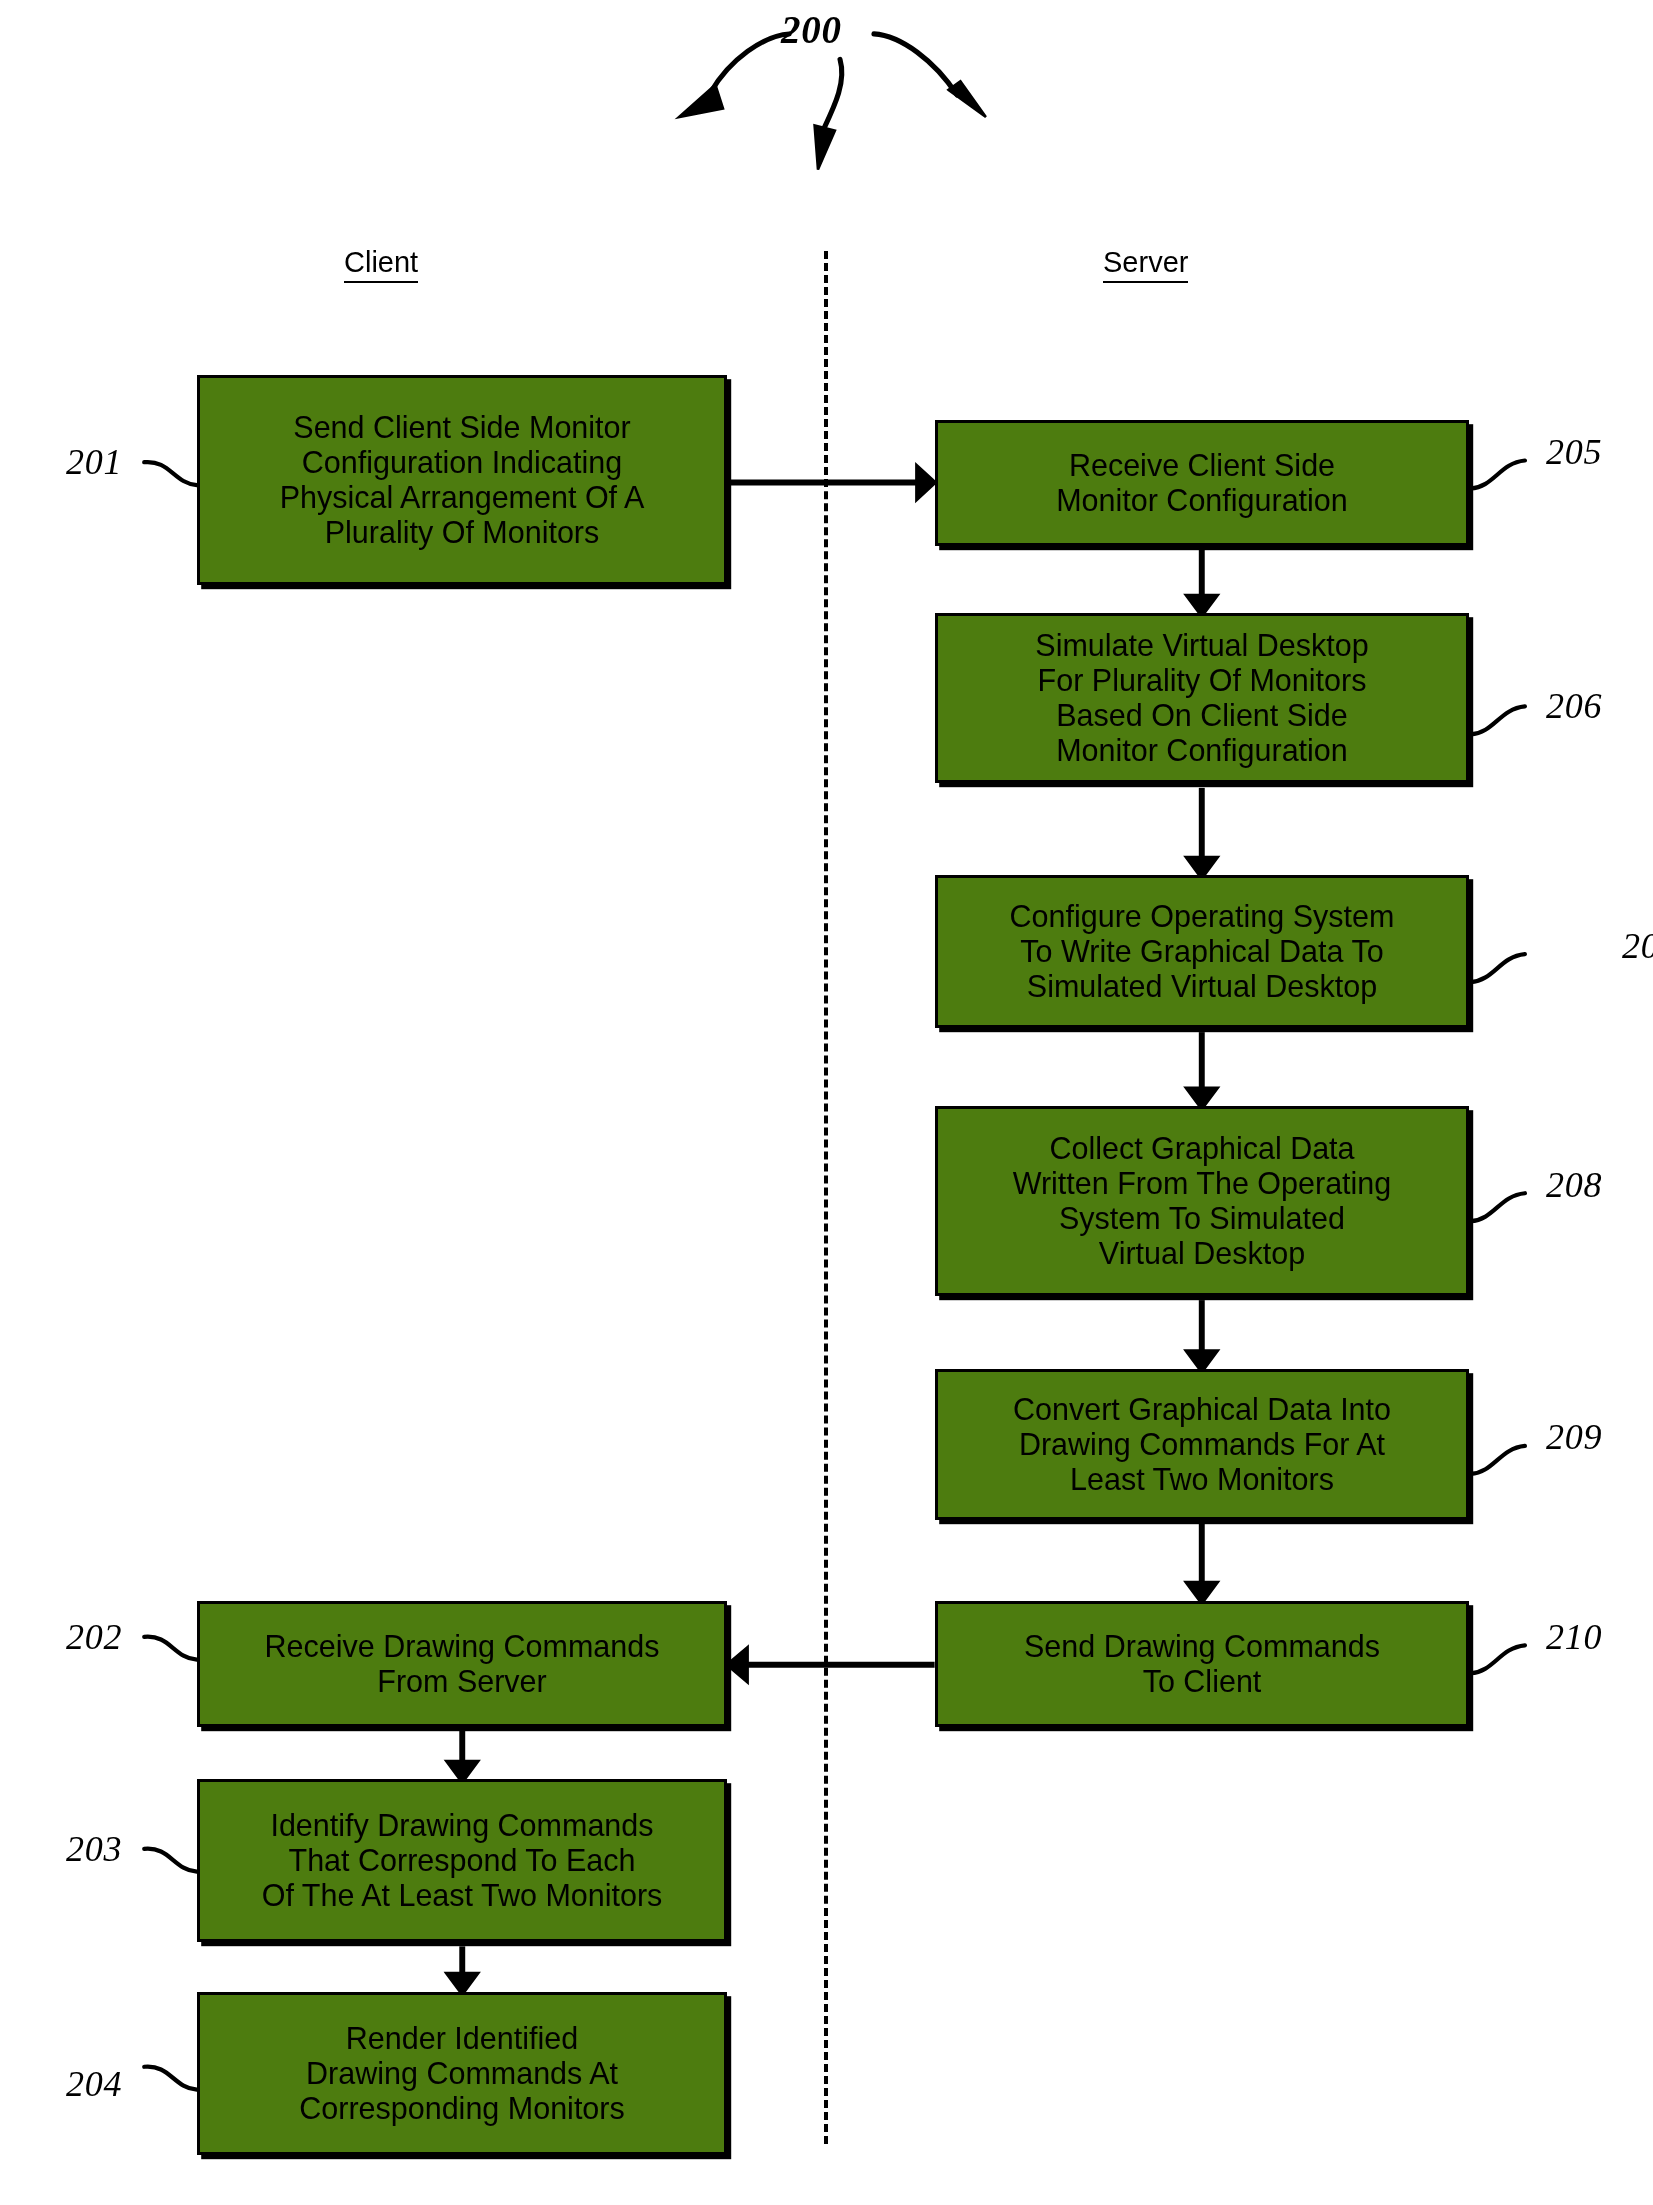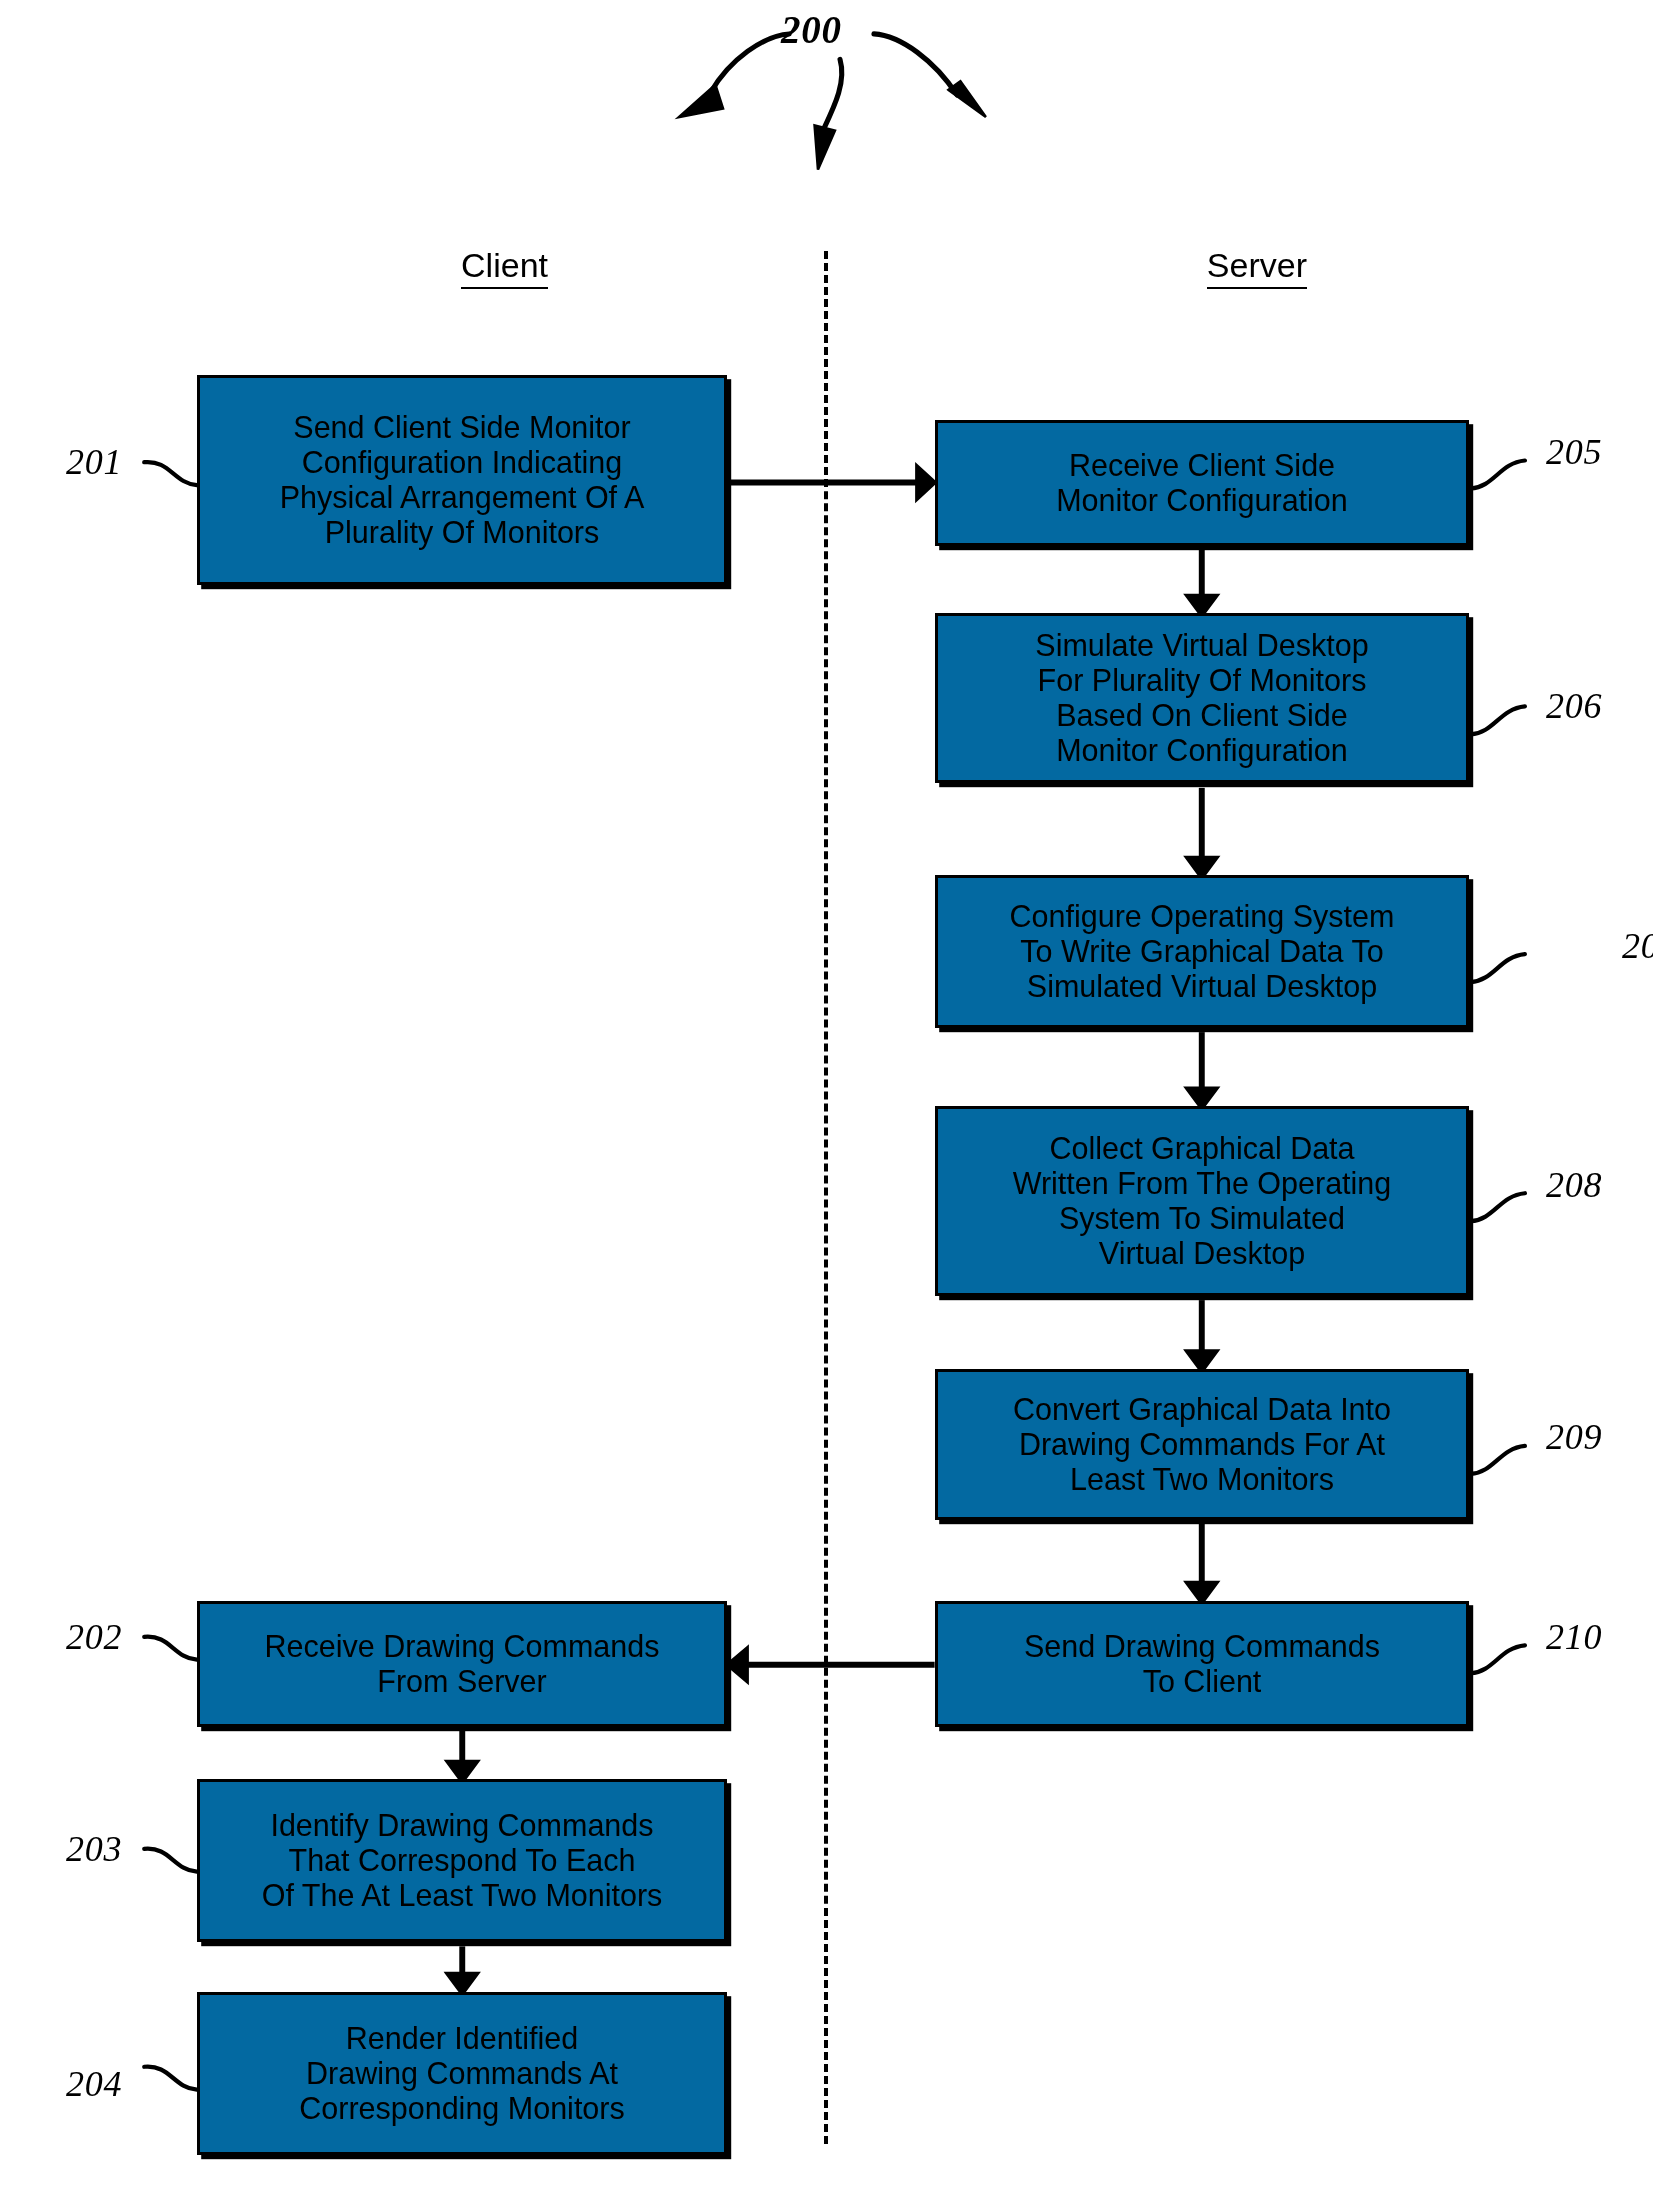--- a/index.html
+++ b/index.html
@@ -33,23 +33,23 @@
     font-family: "Liberation Serif", serif;
     font-style: italic;
     font-weight: bold;
     font-size: 39px;
     letter-spacing: 0.8px;
     line-height: 1;
   }
   
   .col-header {
     position: absolute;
-    font-size: 34px;
+    font-size: 29px;
     font-weight: normal;
-    text-align: right;
+    text-align: left;
     white-space: nowrap;
   }
   .col-header span {
     border-bottom: 2.5px solid #000;
     padding-bottom: 3.4px;
   }
   #header-client { left: 344px; top: 246px; width: 204px; }
   #header-server { left: 1103px; top: 246px; width: 204px; }
 
   
@@ -60,21 +60,21 @@
     width: 0;
     height: 1893px;
     border-left: 4.2px dashed #000;
   }
 
   
   .node {
     position: absolute;
     box-sizing: border-box;
     border: 3.4px solid #000;
-    background: #0369a1;
+    background: #4d7c0f;
     box-shadow: 4.2px 4.2px 0 0 #000;
     display: flex;
     align-items: center;
     justify-content: center;
     text-align: center;
   }
   .node-text {
     font-size: 30.5px;
     line-height: 1.14;
     white-space: pre-line;

